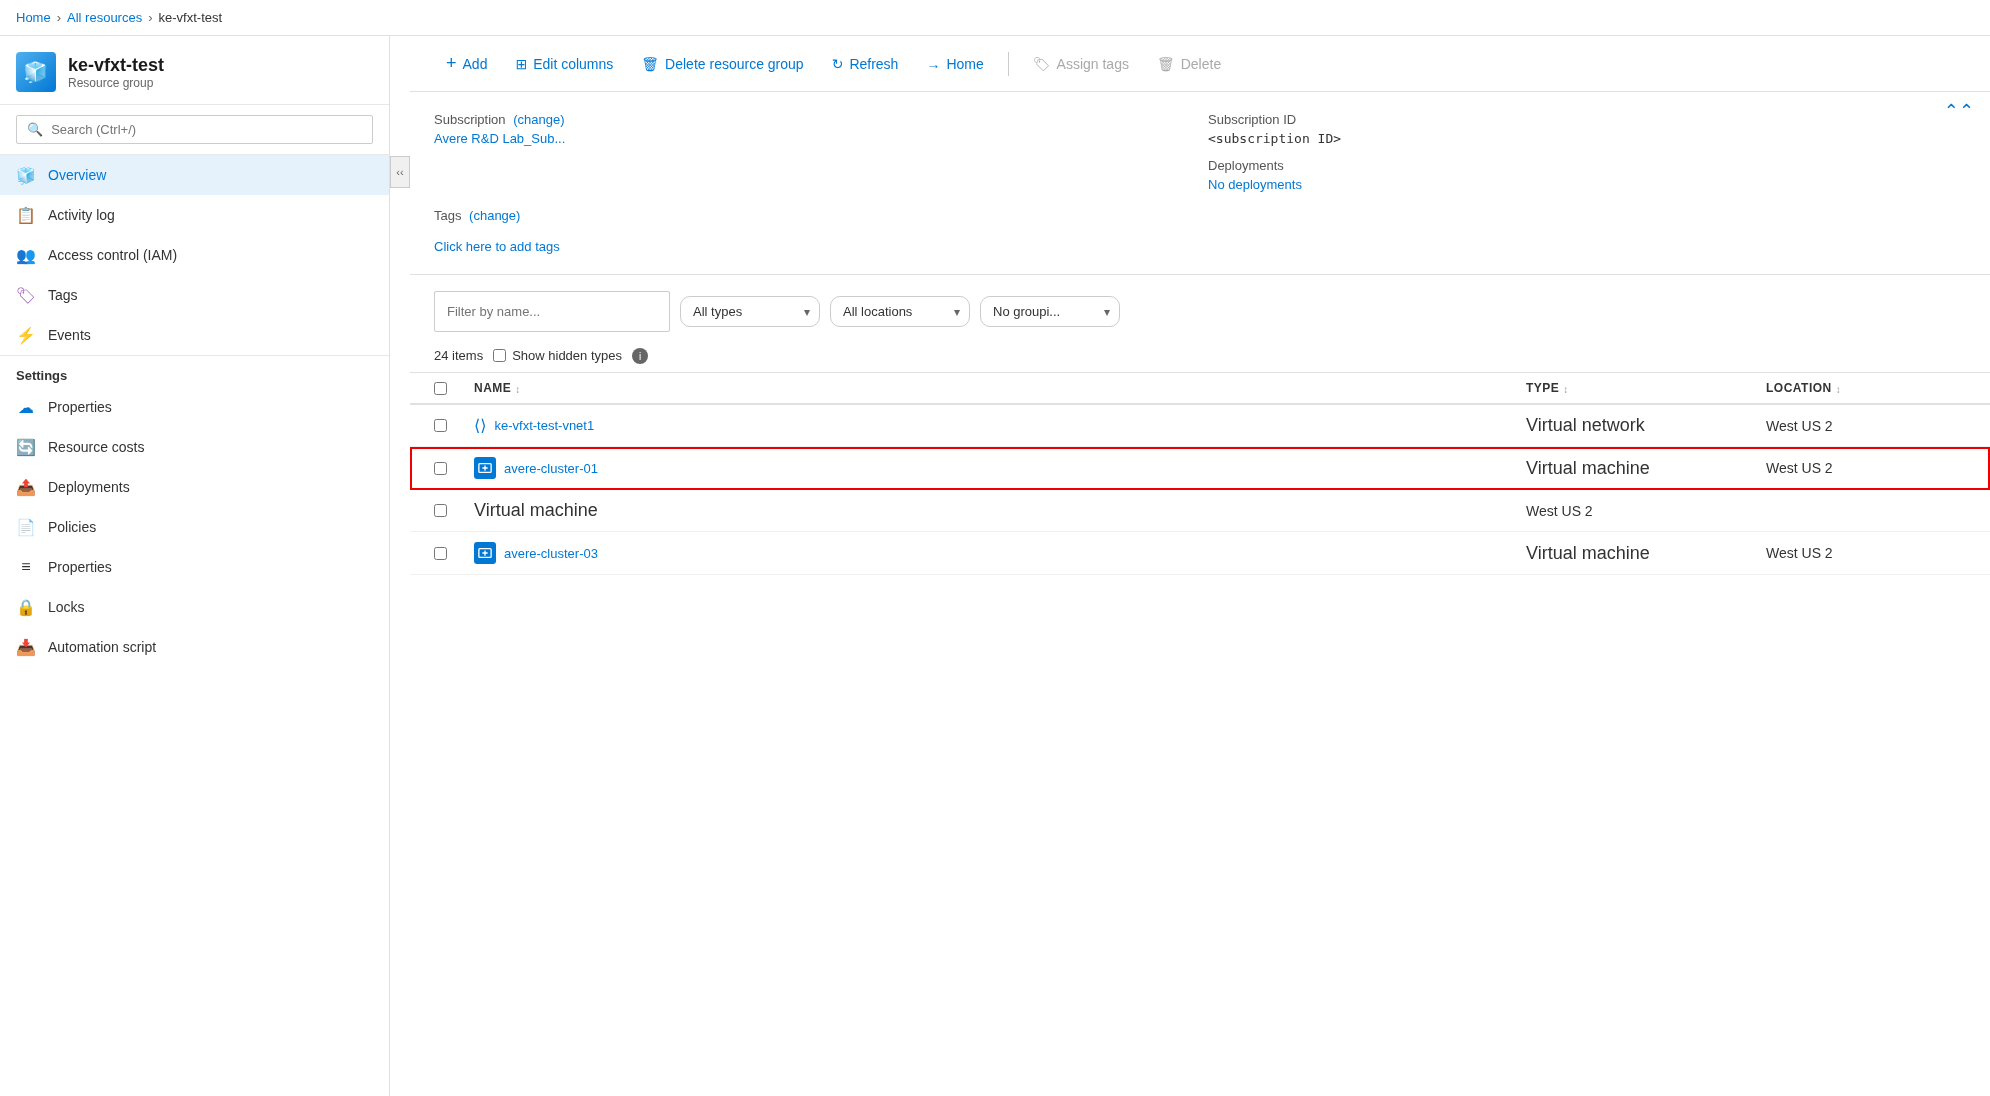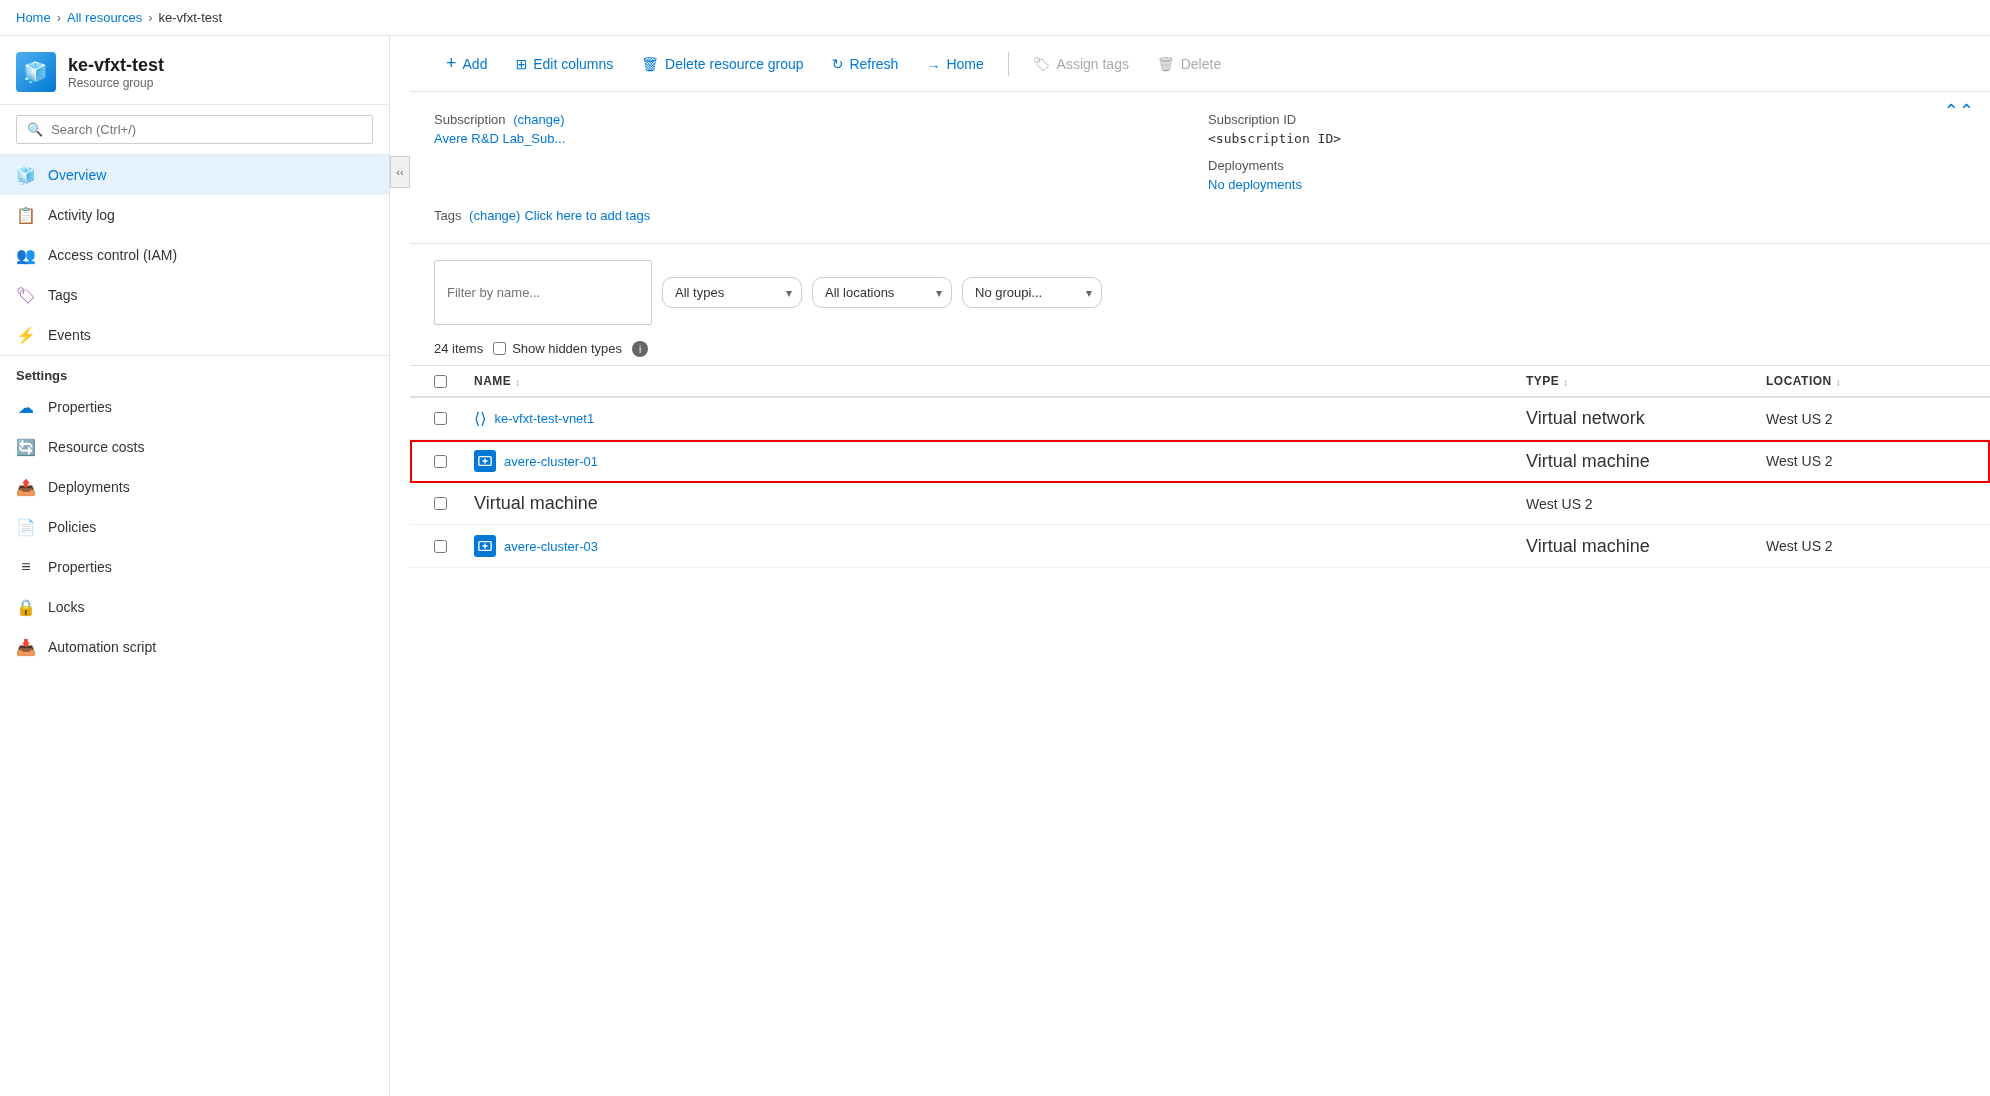--- a/index.html
+++ b/index.html
@@ -177,24 +177,24 @@
     .filter-bar {
       padding: 16px 24px 8px 24px;
       display: flex;
       align-items: center;
       gap: 10px;
       flex-wrap: wrap;
     }
     .filter-input {
       border: 1px solid #ccc;
       border-radius: 2px;
-      padding: 24px 12px;
+      padding: 12px 12px;
       font-size: 13px;
       color: #999;
-      width: 218px;
+      width: 236px;
       outline: none;
     }
     .filter-select {
       border: 1px solid #ccc;
       border-radius: 10px;
       padding: 7px 30px 7px 12px;
       font-size: 13px;
       color: #333;
       background: #fff;
       cursor: pointer;
@@ -442,21 +442,21 @@
         <div class="info-row">
           <div class="info-label">Subscription ID</div>
           <div class="info-value mono">&lt;subscription ID&gt;</div>
         </div>
         <div class="info-row" style="margin-top:12px;">
           <div class="info-label">Deployments</div>
           <a class="info-link">No deployments</a>
         </div>
       </div>
 
-      <div style="grid-column: 1 / -1; display:flex; flex-direction:row; gap:4px;">
+      <div style="grid-column: 1 / -1; display:flex; flex-direction:column; gap:16px;">
         <div class="info-label">
           <span>Tags</span>
           <a class="info-link" style="margin-left:4px;">(change)</a>
         </div>
         <a class="info-link">Click here to add tags</a>
       </div>
 
       <div style="position:absolute; right:16px; top:8px; cursor:pointer; color:#0078d4; font-size:18px;">⌃⌃</div>
     </div>
 

